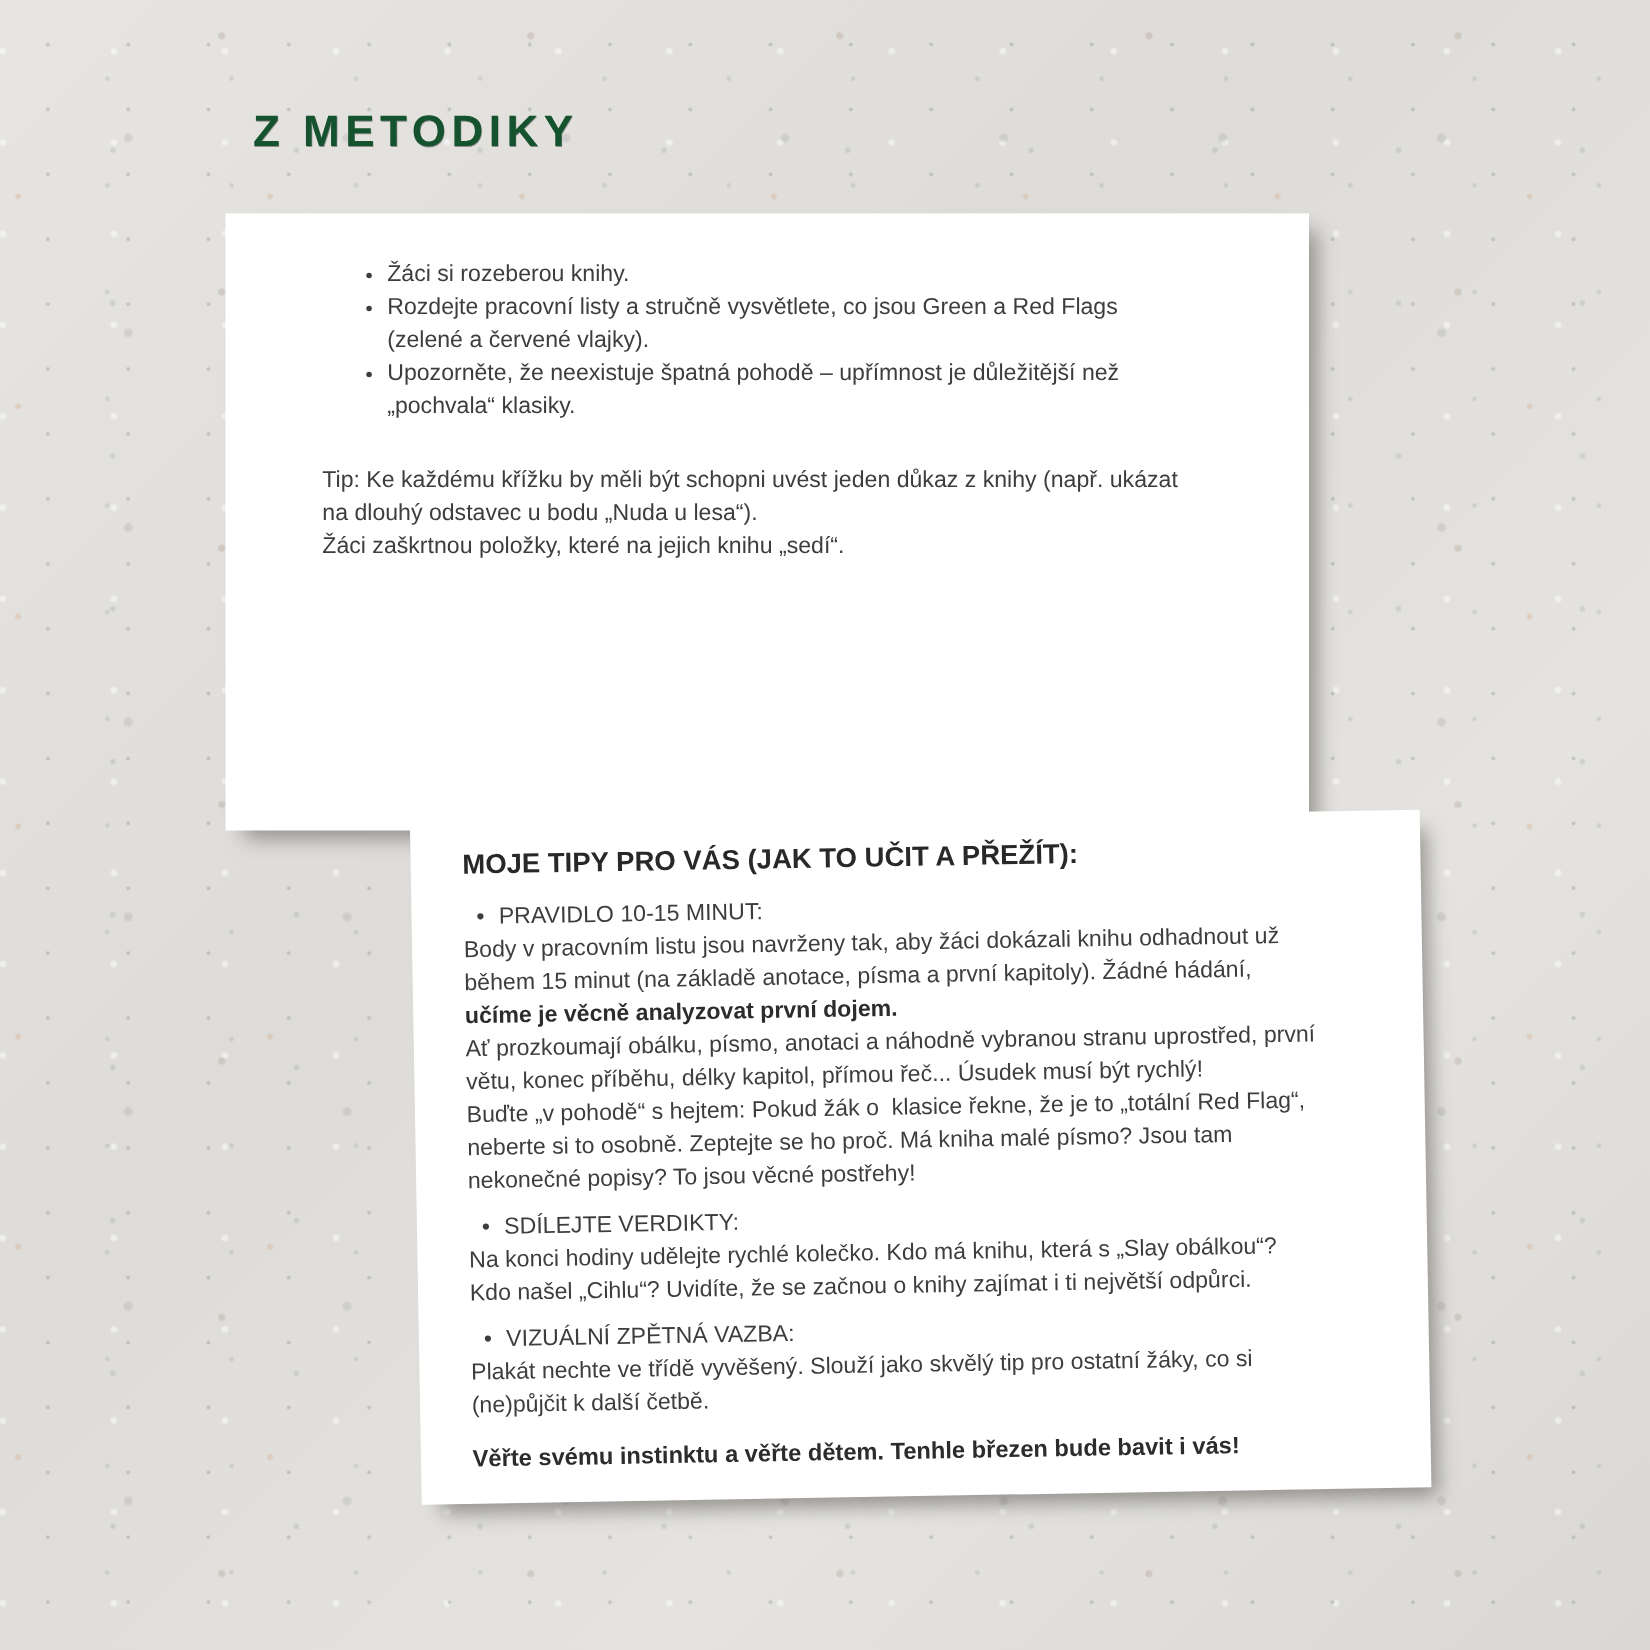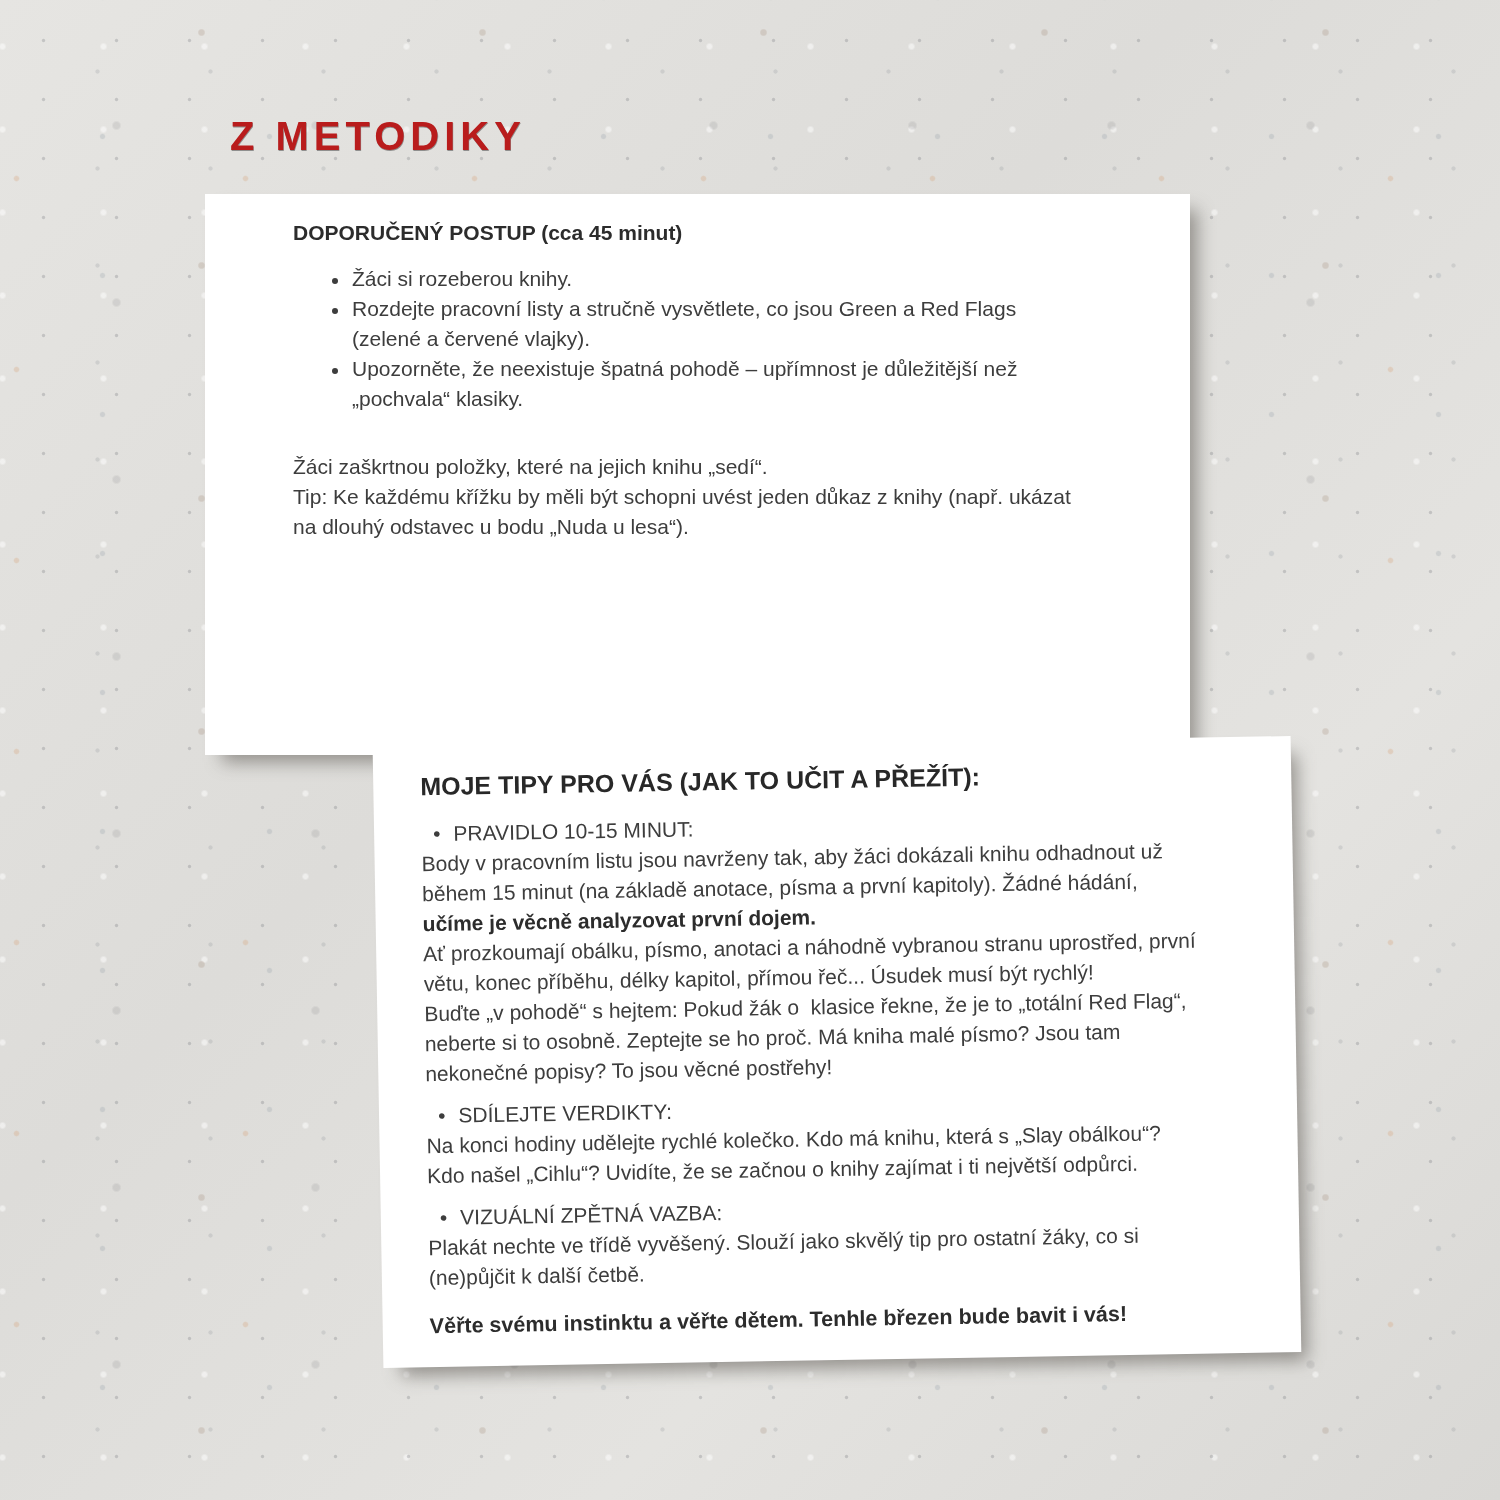--- a/index.html
+++ b/index.html
@@ -15,23 +15,23 @@
       radial-gradient(circle, rgba(150,122,100,0.22) 2.6px, transparent 4px),
       radial-gradient(circle, rgba(100,100,105,0.14) 3px, transparent 5px),
       radial-gradient(circle, rgba(255,255,255,0.5) 2px, transparent 4px),
       linear-gradient(135deg,#e6e5e2 0%,#dddcd9 40%,#e4e3e0 70%,#d9d8d5 100%);
     background-size:
       73px 59px, 113px 97px, 167px 139px, 229px 191px, 281px 233px, 199px 177px, 101px 83px, 100% 100%;
     background-position:
       7px 11px, 41px 23px, 19px 67px, 131px 83px, 61px 149px, 17px 37px, 53px 5px, 0 0;
   }
   .page-title{
-    position:absolute;left:230px;top:114px;
+    position:absolute;left:230px;top:98px;
     font-size:40px;font-weight:800;letter-spacing:5px;
-    color:#b91c1c;
+    color:#14532d;
     text-shadow:0.5px 0.5px 0 rgba(77,77,77,0.55);
   }
   .card-shadow{position:absolute;background:rgba(62,58,53,0.48);filter:blur(9px);}
   #shadow-1{left:222px;top:210px;width:975px;height:552px;}
   #shadow-2{left:396px;top:762px;width:906px;height:606px;transform:rotate(-1deg);}
   .card{position:absolute;background:#ffffff;color:#3d3d3d;}
   #card-1{
     left:205px;top:194px;width:985px;height:561px;z-index:2;
     padding:24px 92px 0 88px;box-sizing:border-box;
     font-size:21px;line-height:30px;
@@ -59,30 +59,29 @@
 </style>
 </head>
 <body>
 
 <div class="page-title">Z METODIKY</div>
 
 <div class="card-shadow" id="shadow-1"></div>
 <div class="card-shadow" id="shadow-2"></div>
 
 <div class="card" id="card-1">
-  <p class="b">DOPORUČENÝ POSTUP (cca 45 minut)</p>
   <ul>
     <li>Žáci si rozeberou knihy.</li>
     <li>Rozdejte pracovní listy a stručně vysvětlete, co jsou Green a Red Flags (zelené a červené vlajky).</li>
     <li>Upozorněte, že neexistuje špatná pohodě – upřímnost je důležitější než „pochvala“ klasiky.</li>
   </ul>
   <div class="gap"></div>
   <div class="gap"></div>
+  <p>Tip: Ke každému křížku by měli být schopni uvést jeden důkaz z knihy (např. ukázat na dlouhý odstavec u bodu „Nuda u lesa“).</p>
   <p>Žáci zaškrtnou položky, které na jejich knihu „sedí“.</p>
-  <p>Tip: Ke každému křížku by měli být schopni uvést jeden důkaz z knihy (např. ukázat na dlouhý odstavec u bodu „Nuda u lesa“).</p>
 </div>
 
 <div class="card" id="card-2">
   <p class="card2-heading">MOJE TIPY PRO VÁS (JAK TO UČIT A PŘEŽÍT):</p>
   <div class="sp18"></div>
   <p class="tip-label">PRAVIDLO 10-15 MINUT:</p>
   <p><span>Body v pracovním listu jsou navrženy tak, aby žáci dokázali knihu odhadnout už během 15 minut (na základě anotace, písma a první kapitoly). Žádné hádání, </span><span class="b">učíme je věcně analyzovat první dojem.</span></p>
   <p>Ať prozkoumají obálku, písmo, anotaci a náhodně vybranou stranu uprostřed, první větu, konec příběhu, délky kapitol, přímou řeč... Úsudek musí být rychlý!</p>
   <p>Buďte „v pohodě“ s hejtem: Pokud žák o  klasice řekne, že je to „totální Red Flag“, neberte si to osobně. Zeptejte se ho proč. Má kniha malé písmo? Jsou tam nekonečné popisy? To jsou věcné postřehy!</p>
   <div class="sp12"></div>

